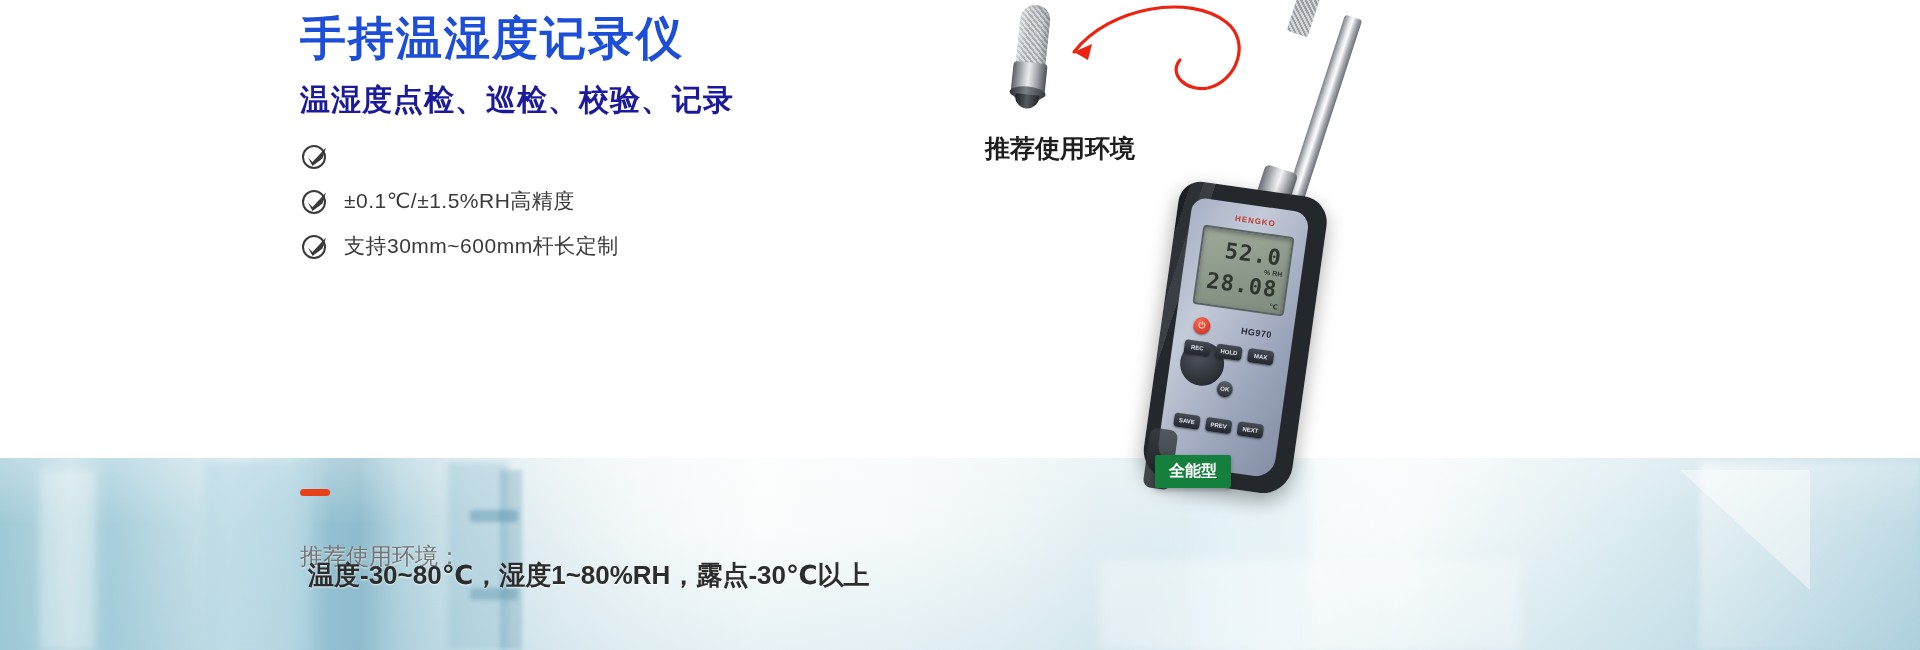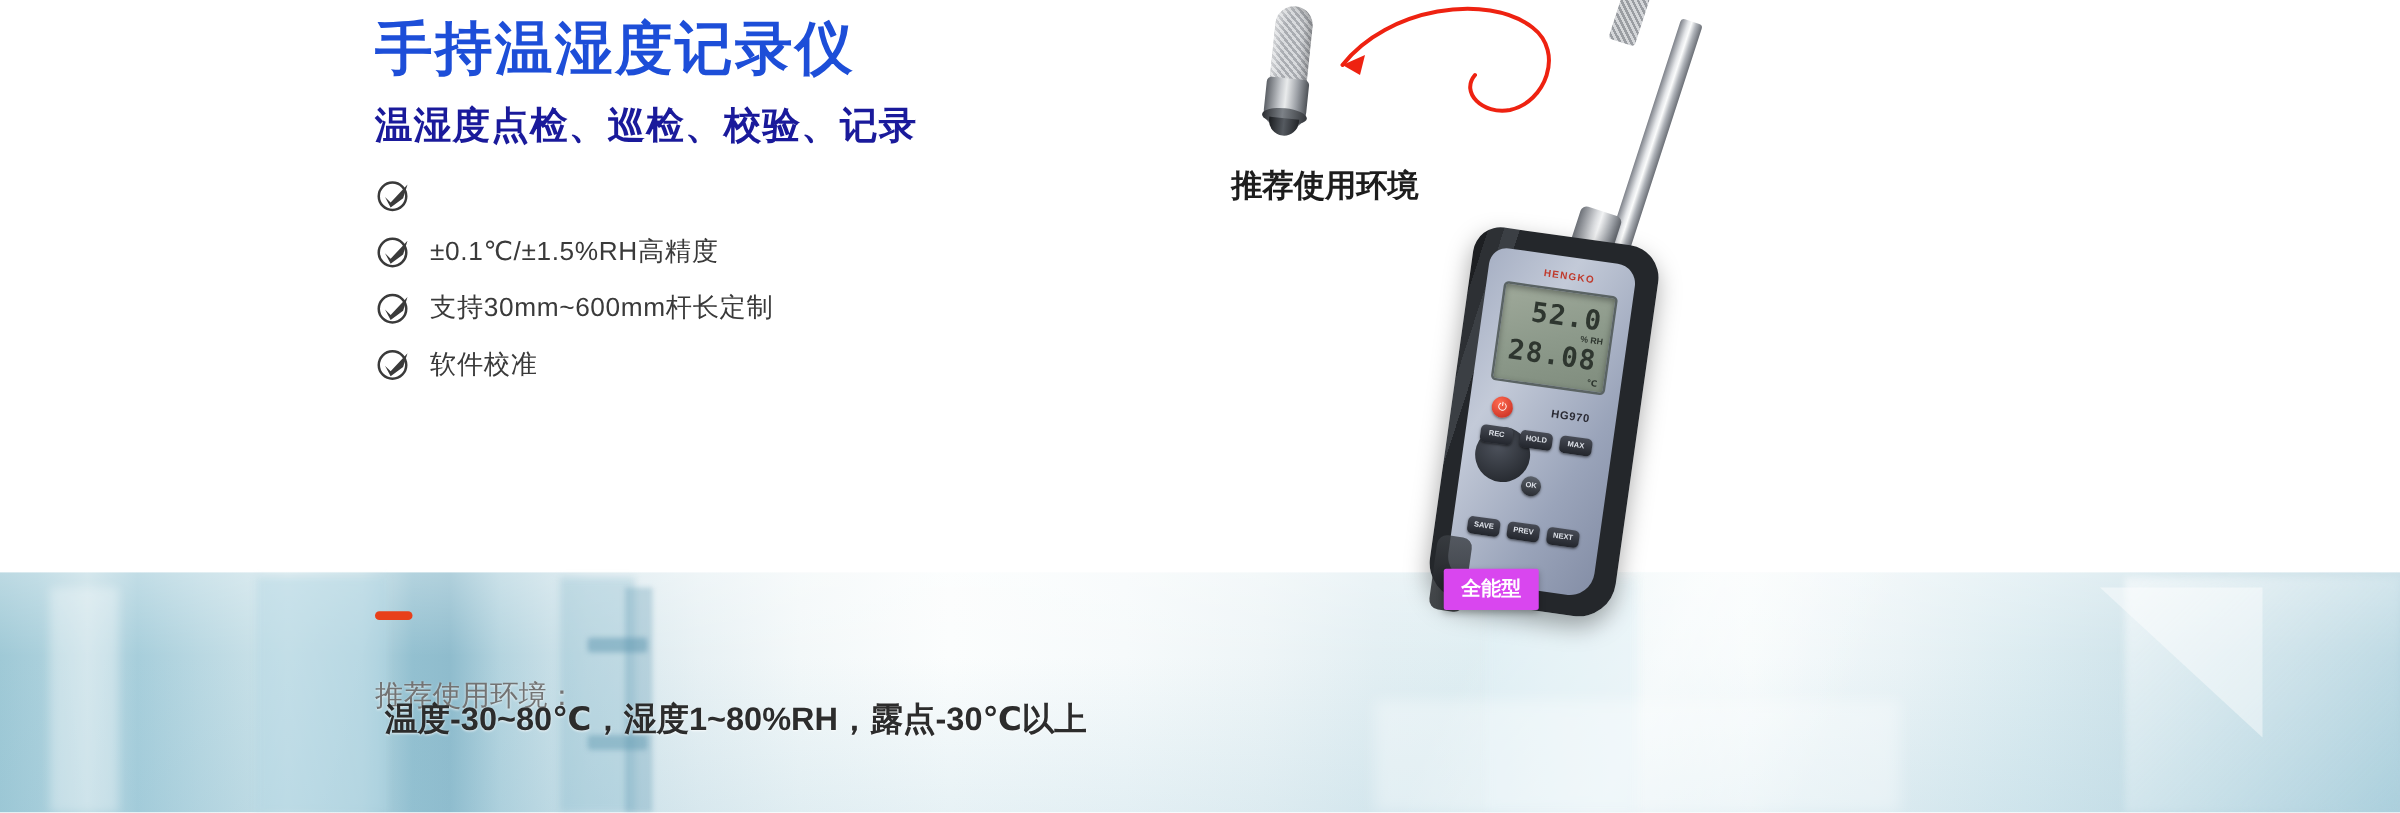--- a/index.html
+++ b/index.html
@@ -197,21 +197,21 @@
         background:linear-gradient(180deg,#5a6069,#2a2d33); font-size:6px; }
   .k4{ left:2px;  top:74px; width:26px; height:14px; }
   .k5{ left:34px; top:74px; width:26px; height:14px; }
   .k6{ left:66px; top:74px; width:26px; height:14px; }
   .grip {
     position:absolute; left:4px; top:250px; width:28px; height:60px;
     background:linear-gradient(180deg,#3c4045,#1a1c1f); border-radius:8px; opacity:.8;
   }
   .badge {
     position:absolute; left:1155px; top:455px;
-    background:#d946ef; color:#fff; font-size:16px; font-weight:bold;
+    background:#15803d; color:#fff; font-size:16px; font-weight:bold;
     padding:6px 14px; border-radius:2px; white-space:nowrap;
     box-shadow:0 2px 5px rgba(0,0,0,.25);
   }
 </style>
 </head>
 <body>
 
 <div id="stage">
 
   <div class="bg-white"></div>
@@ -255,29 +255,20 @@
     <div class="feat-row">
       <span class="chk">
         <svg viewBox="0 0 30 30">
             <circle cx="14" cy="16" r="11" fill="none" stroke="#3a3a3a" stroke-width="2"></circle>
         <path d="M8 16.5 L12.5 21 L26 6.5 L22.5 17.5 L12.5 25 Z" fill="#3a3a3a"></path>
           </svg>
       </span>
       <span class="feat-text">支持30mm~600mm杆长定制</span>
     </div>
 
-    <div class="feat-row">
-      <span class="chk">
-        <svg viewBox="0 0 30 30">
-            <circle cx="14" cy="16" r="11" fill="none" stroke="#3a3a3a" stroke-width="2"></circle>
-        <path d="M8 16.5 L12.5 21 L26 6.5 L22.5 17.5 L12.5 25 Z" fill="#3a3a3a"></path>
-          </svg>
-      </span>
-      <span class="feat-text">软件校准</span>
-    </div>
 
   </div>
 
   <div class="red-dash"></div>
   <div class="env-title">推荐使用环境：</div>
   <div class="env-line">温度-30~80℃，湿度1~80%RH，露点-30℃以上</div>
 
   <div class="probe-wrap">
     <div class="probe-mesh"></div>
     <div class="probe-body"></div>

